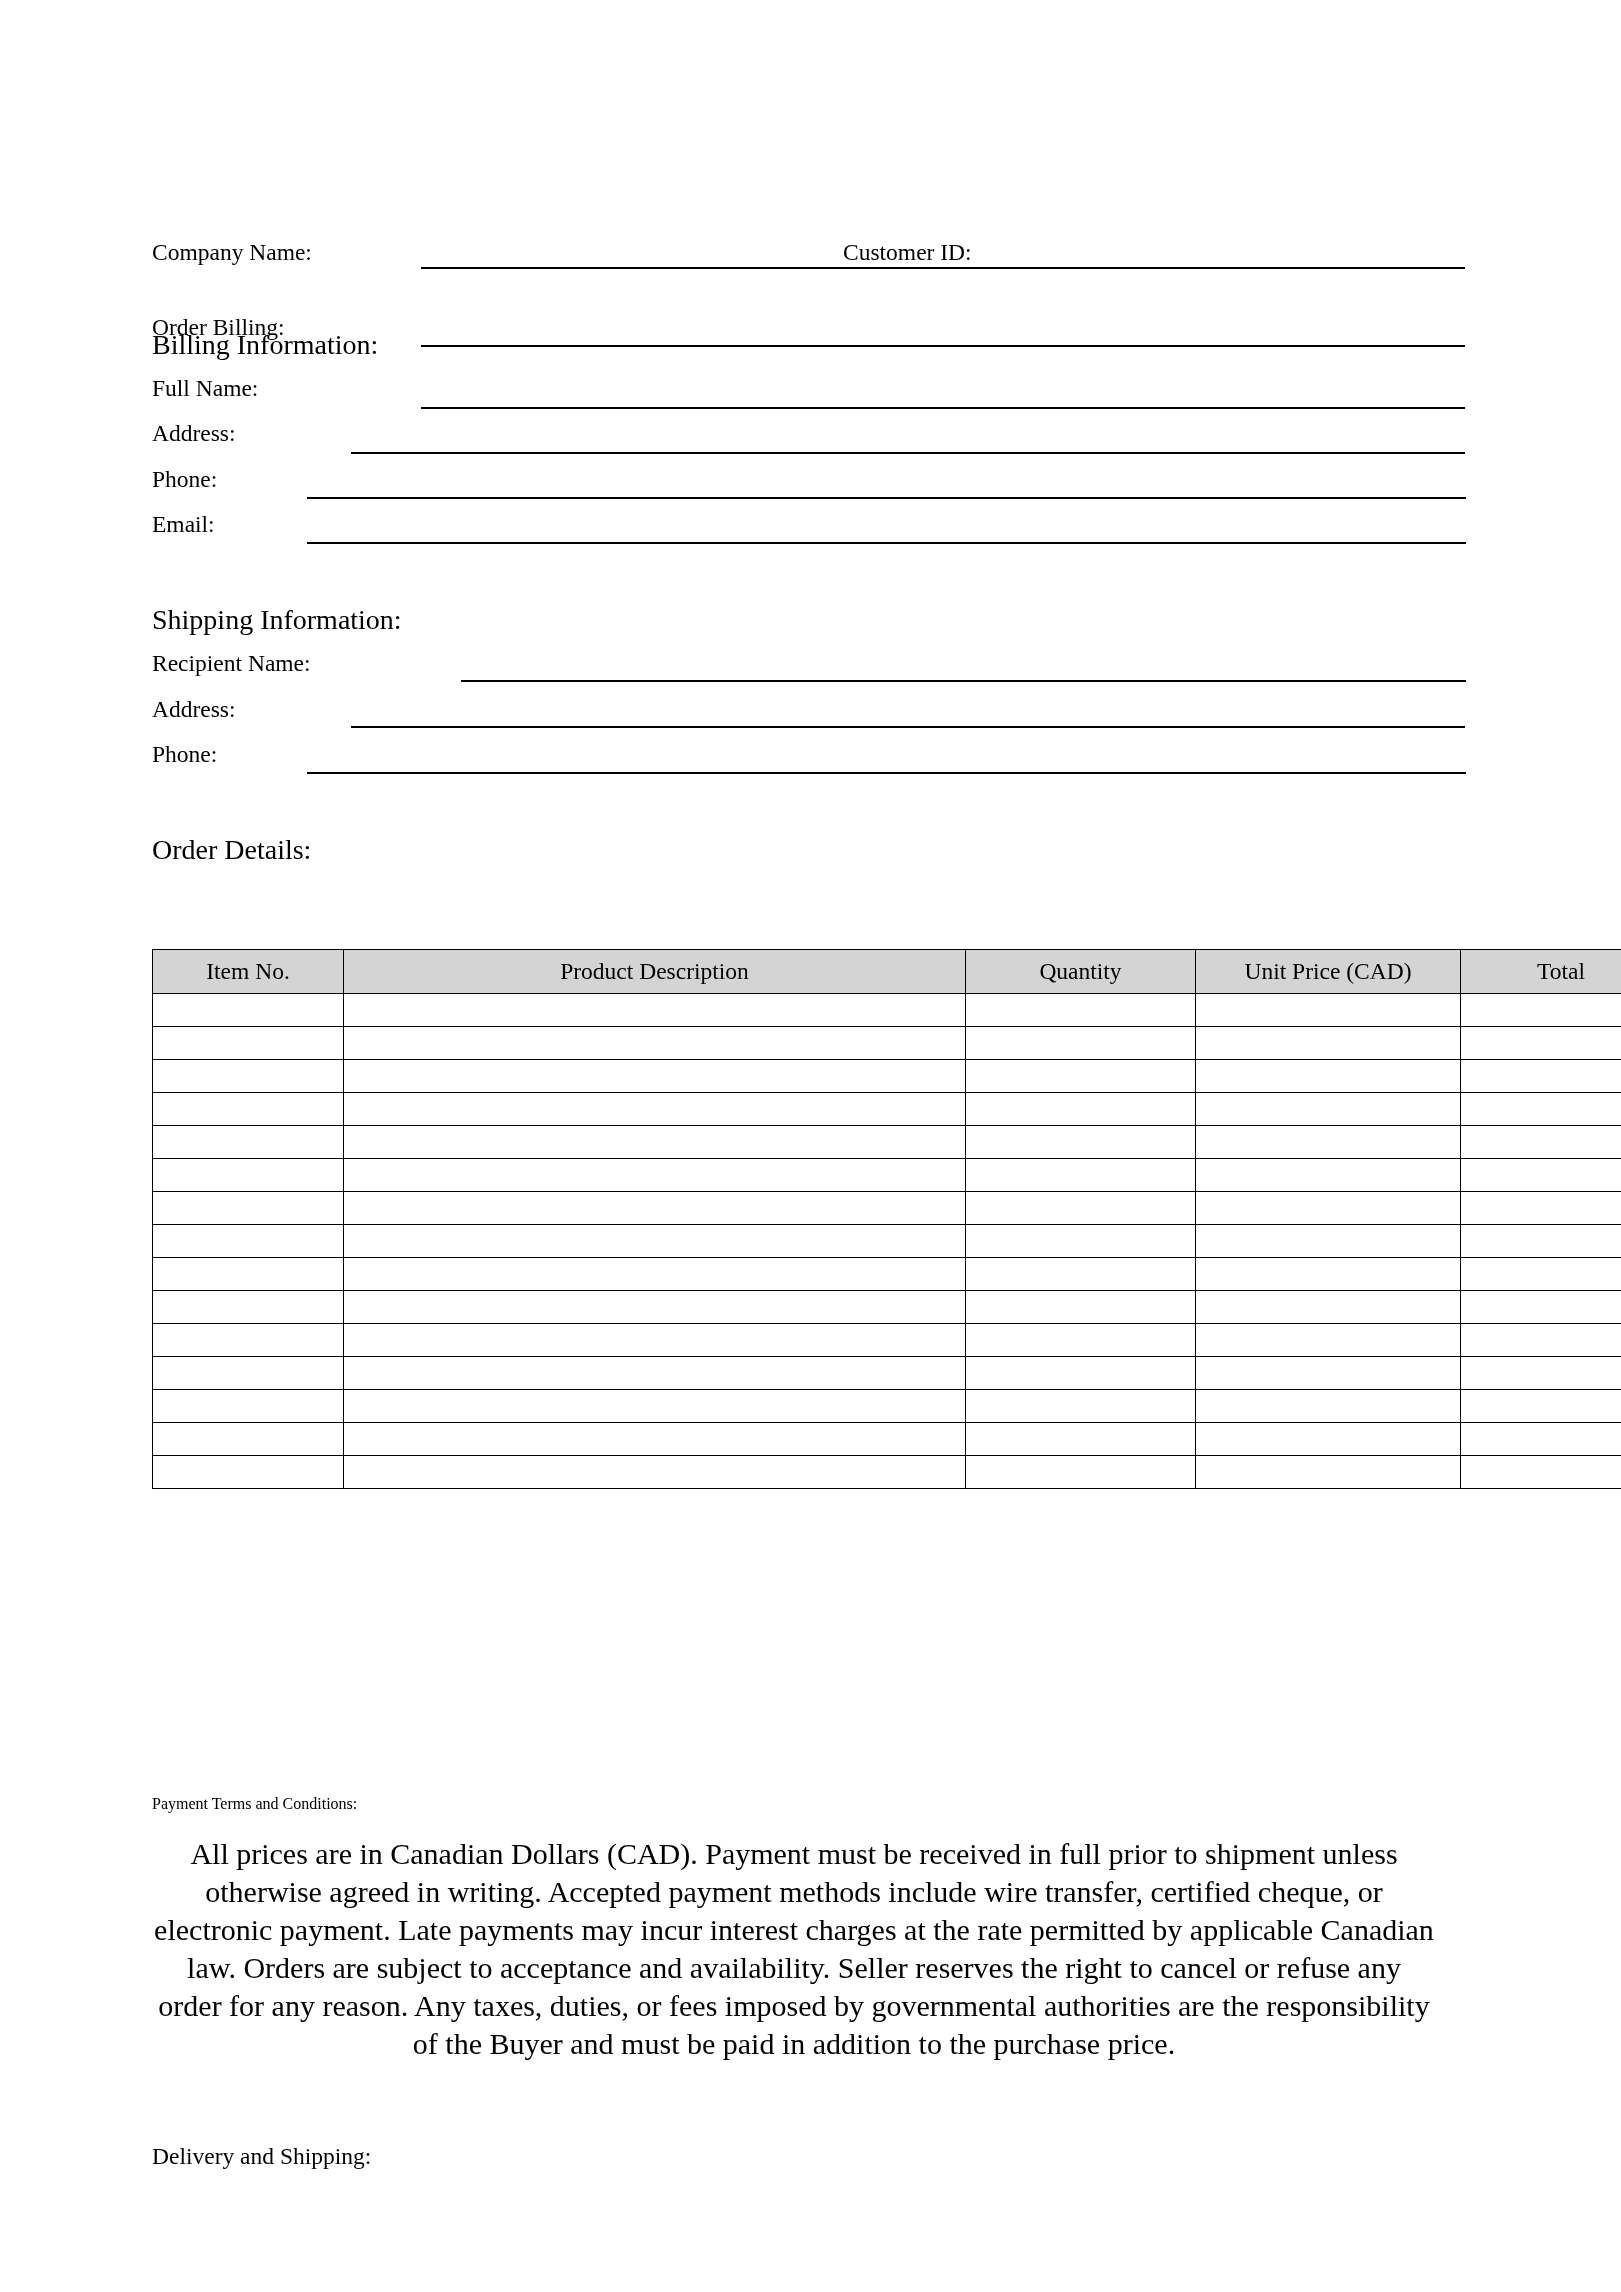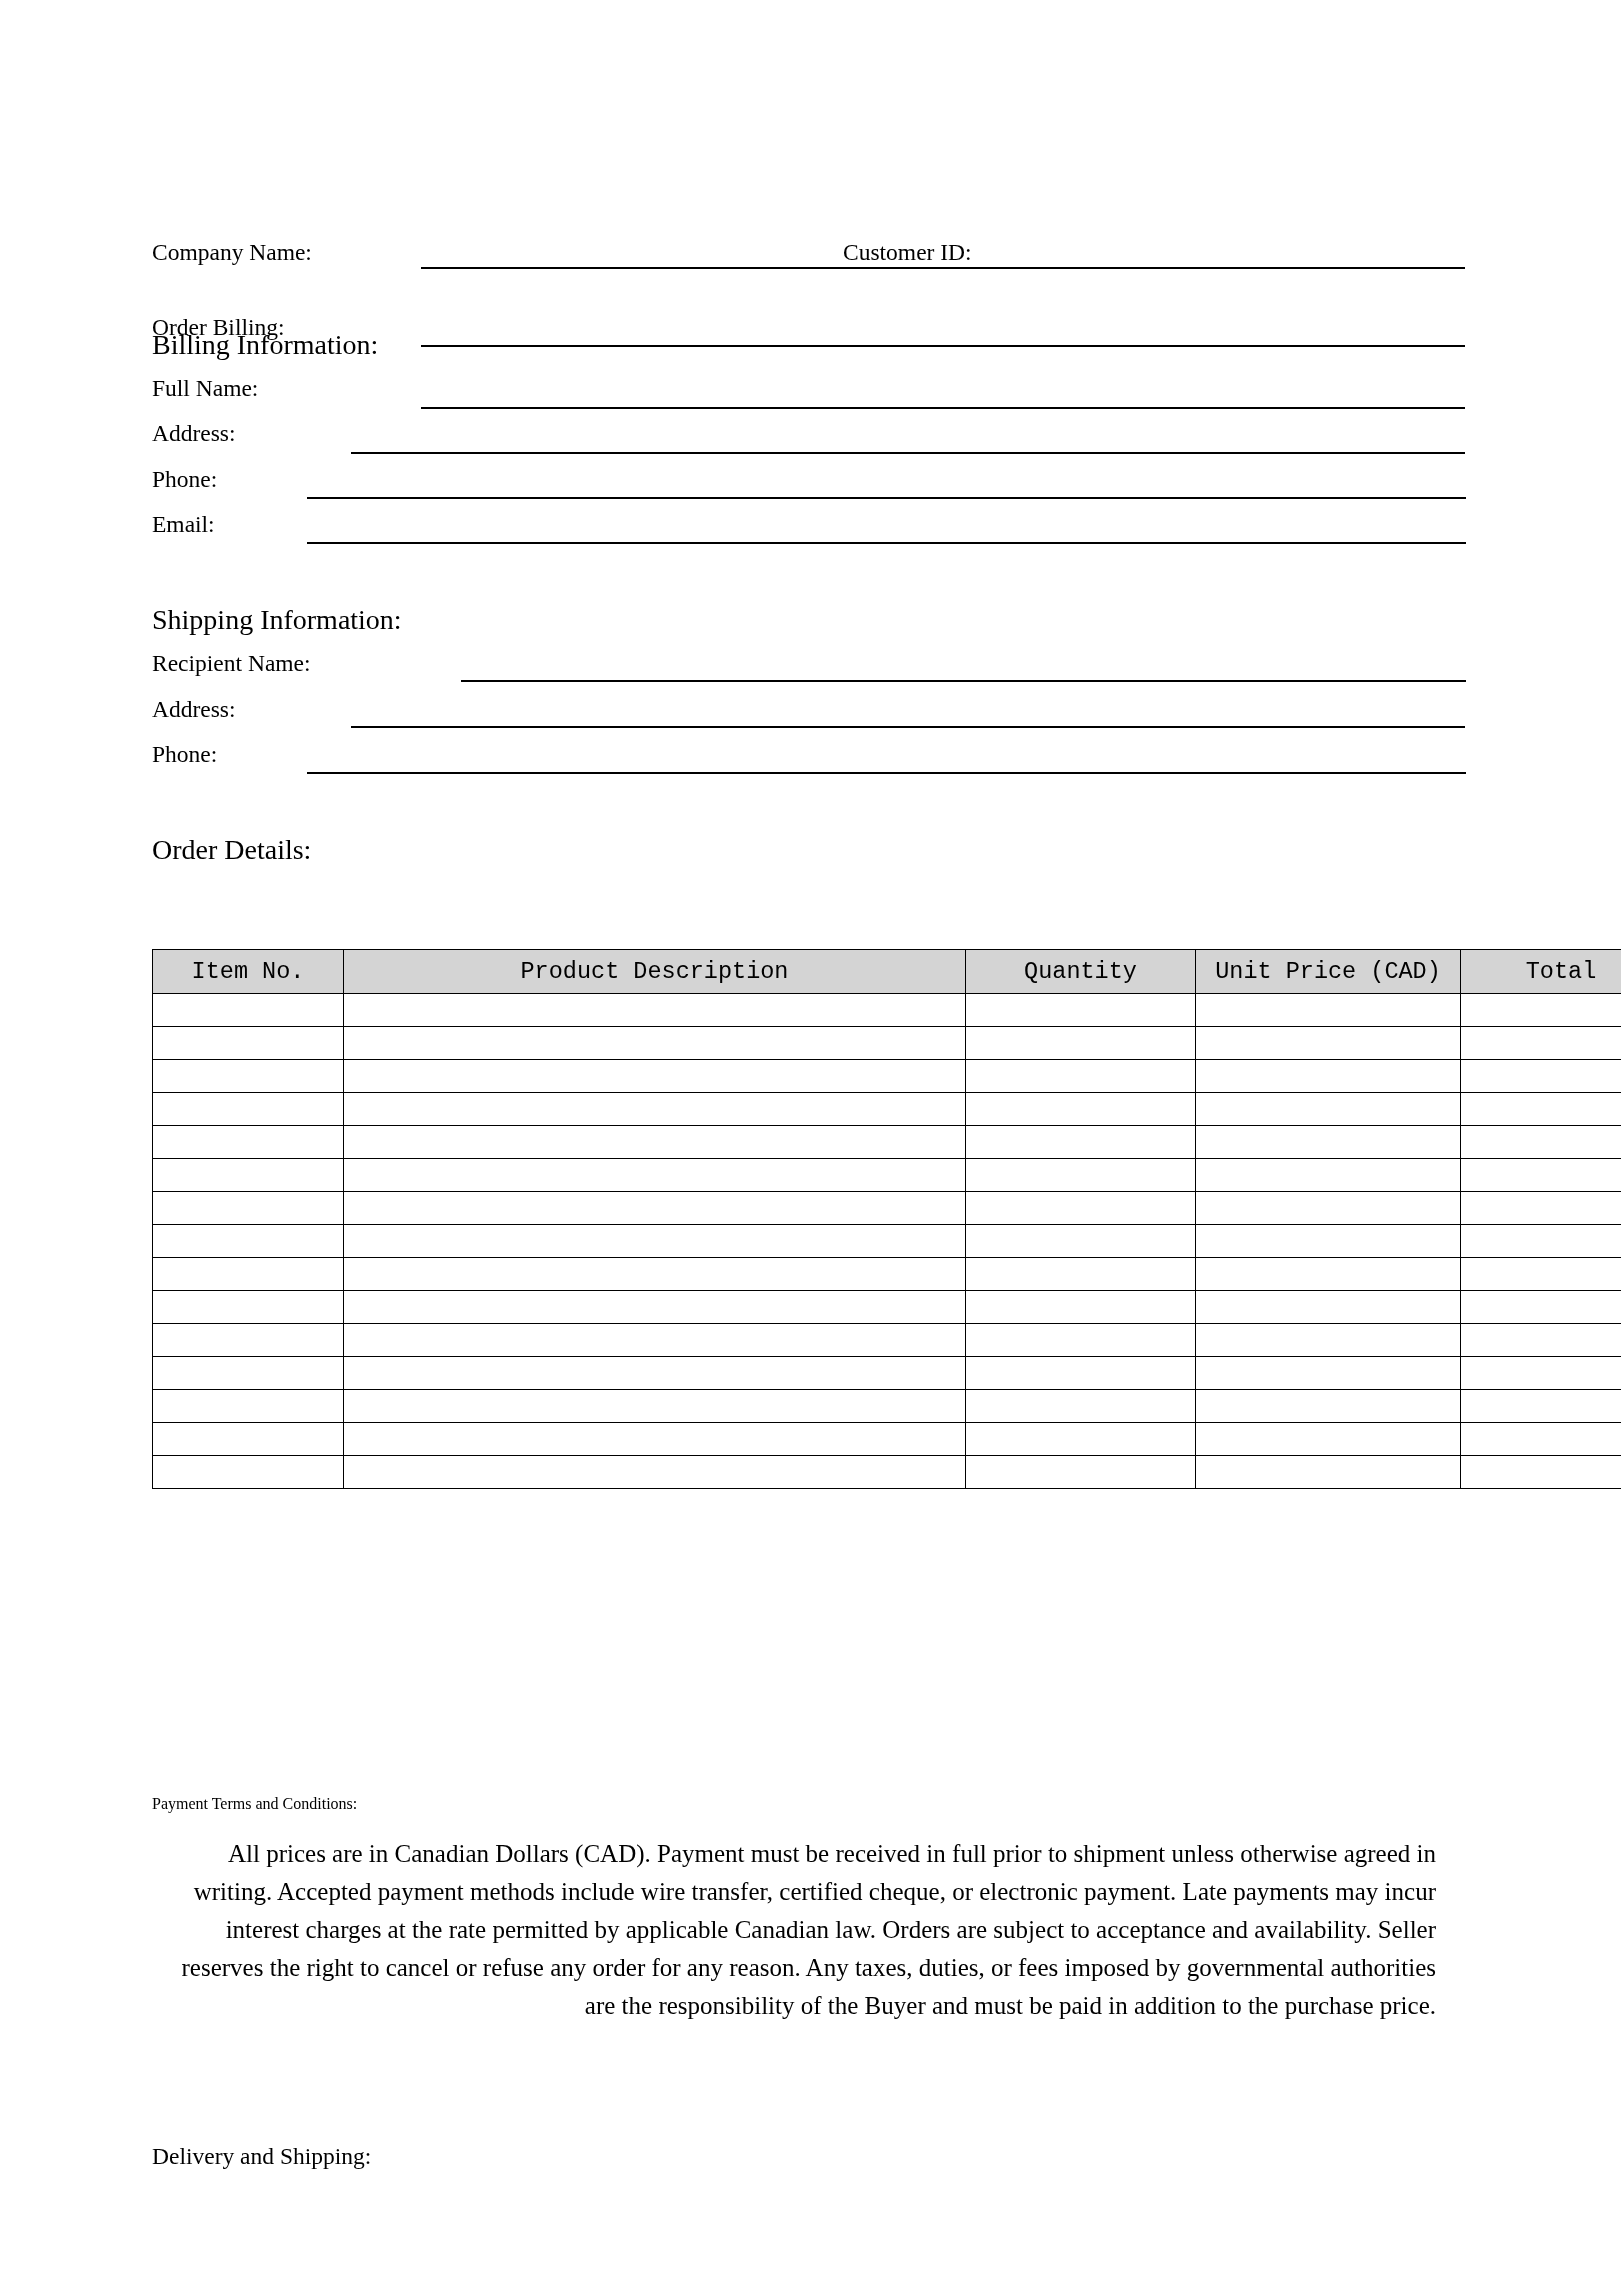--- a/index.html
+++ b/index.html
@@ -71,21 +71,20 @@
     padding: 0;
     margin: 0;
   }
   .order-table th {
     background: #d4d4d4;
     font-weight: normal;
     font-size: 23.5px;
     height: 43px;
     text-align: center;
     vertical-align: middle;
-    font-family: Liberation Mono, monospace;
   }
   .order-table td {
     height: 32px;
     background: #ffffff;
   }
   .col-item   { width: 191px; }
   .col-desc   { width: 622px; }
   .col-qty    { width: 230px; }
   .col-price  { width: 265px; }
   .col-total  { width: 201px; }
@@ -97,23 +96,23 @@
     top: 1796px;
     font-size: 16px;
     white-space: nowrap;
     line-height: 1;
   }
   .terms-body {
     position: absolute;
     left: 152px;
     top: 1835px;
     width: 1284px;
-    font-size: 25px;
+    font-size: 30px;
     line-height: 38px;
-    text-align: right;
+    text-align: center;
   }
   .delivery-head {
     position: absolute;
     left: 152px;
     top: 2145px;
     font-size: 23.5px;
     white-space: nowrap;
     line-height: 1;
   }
 </style>

